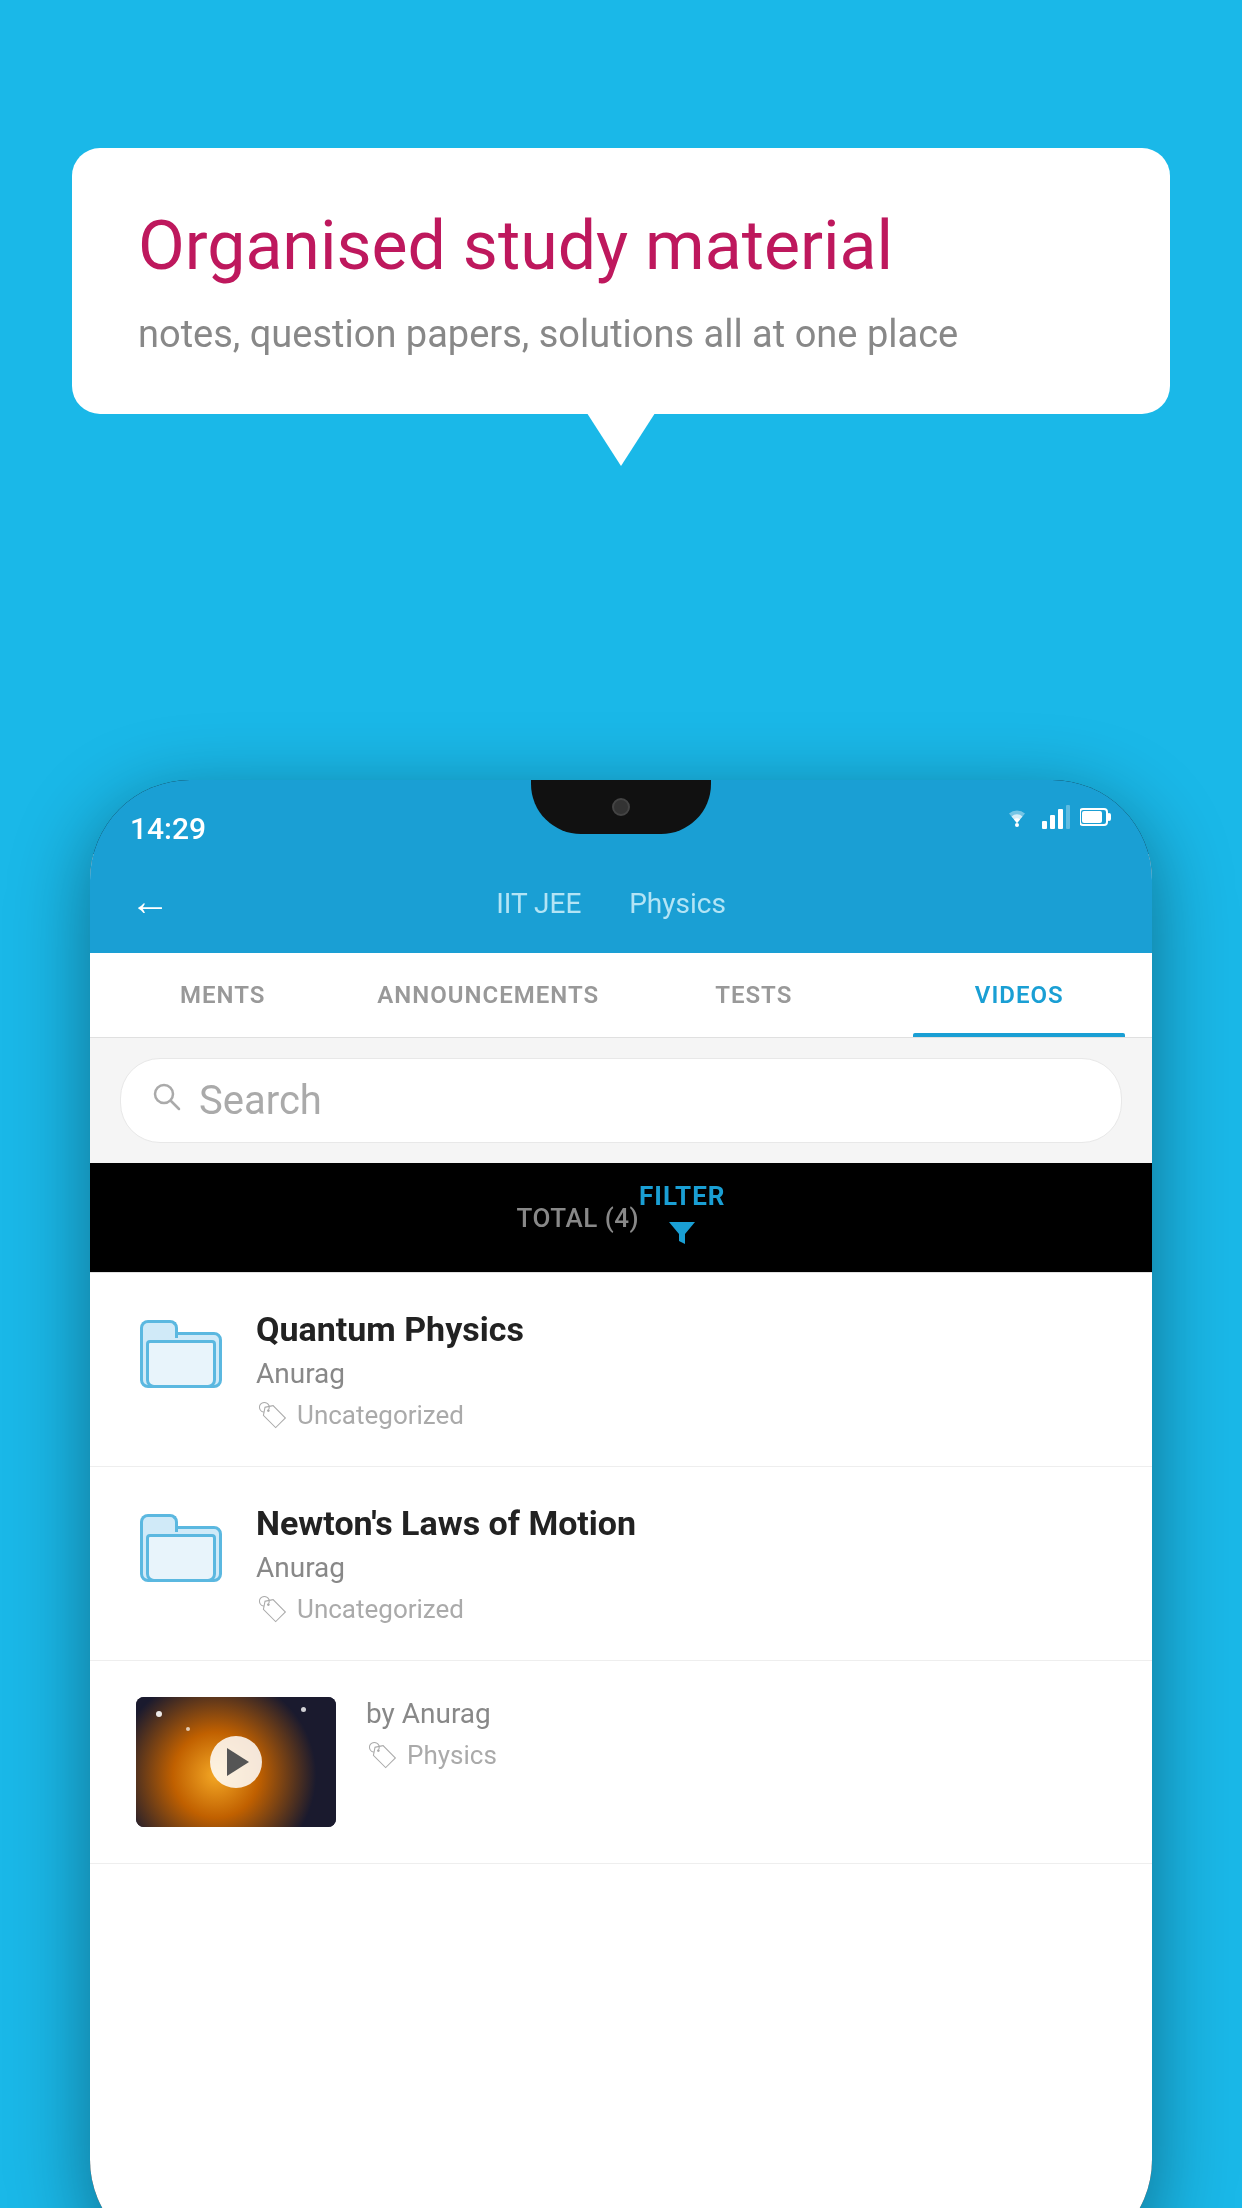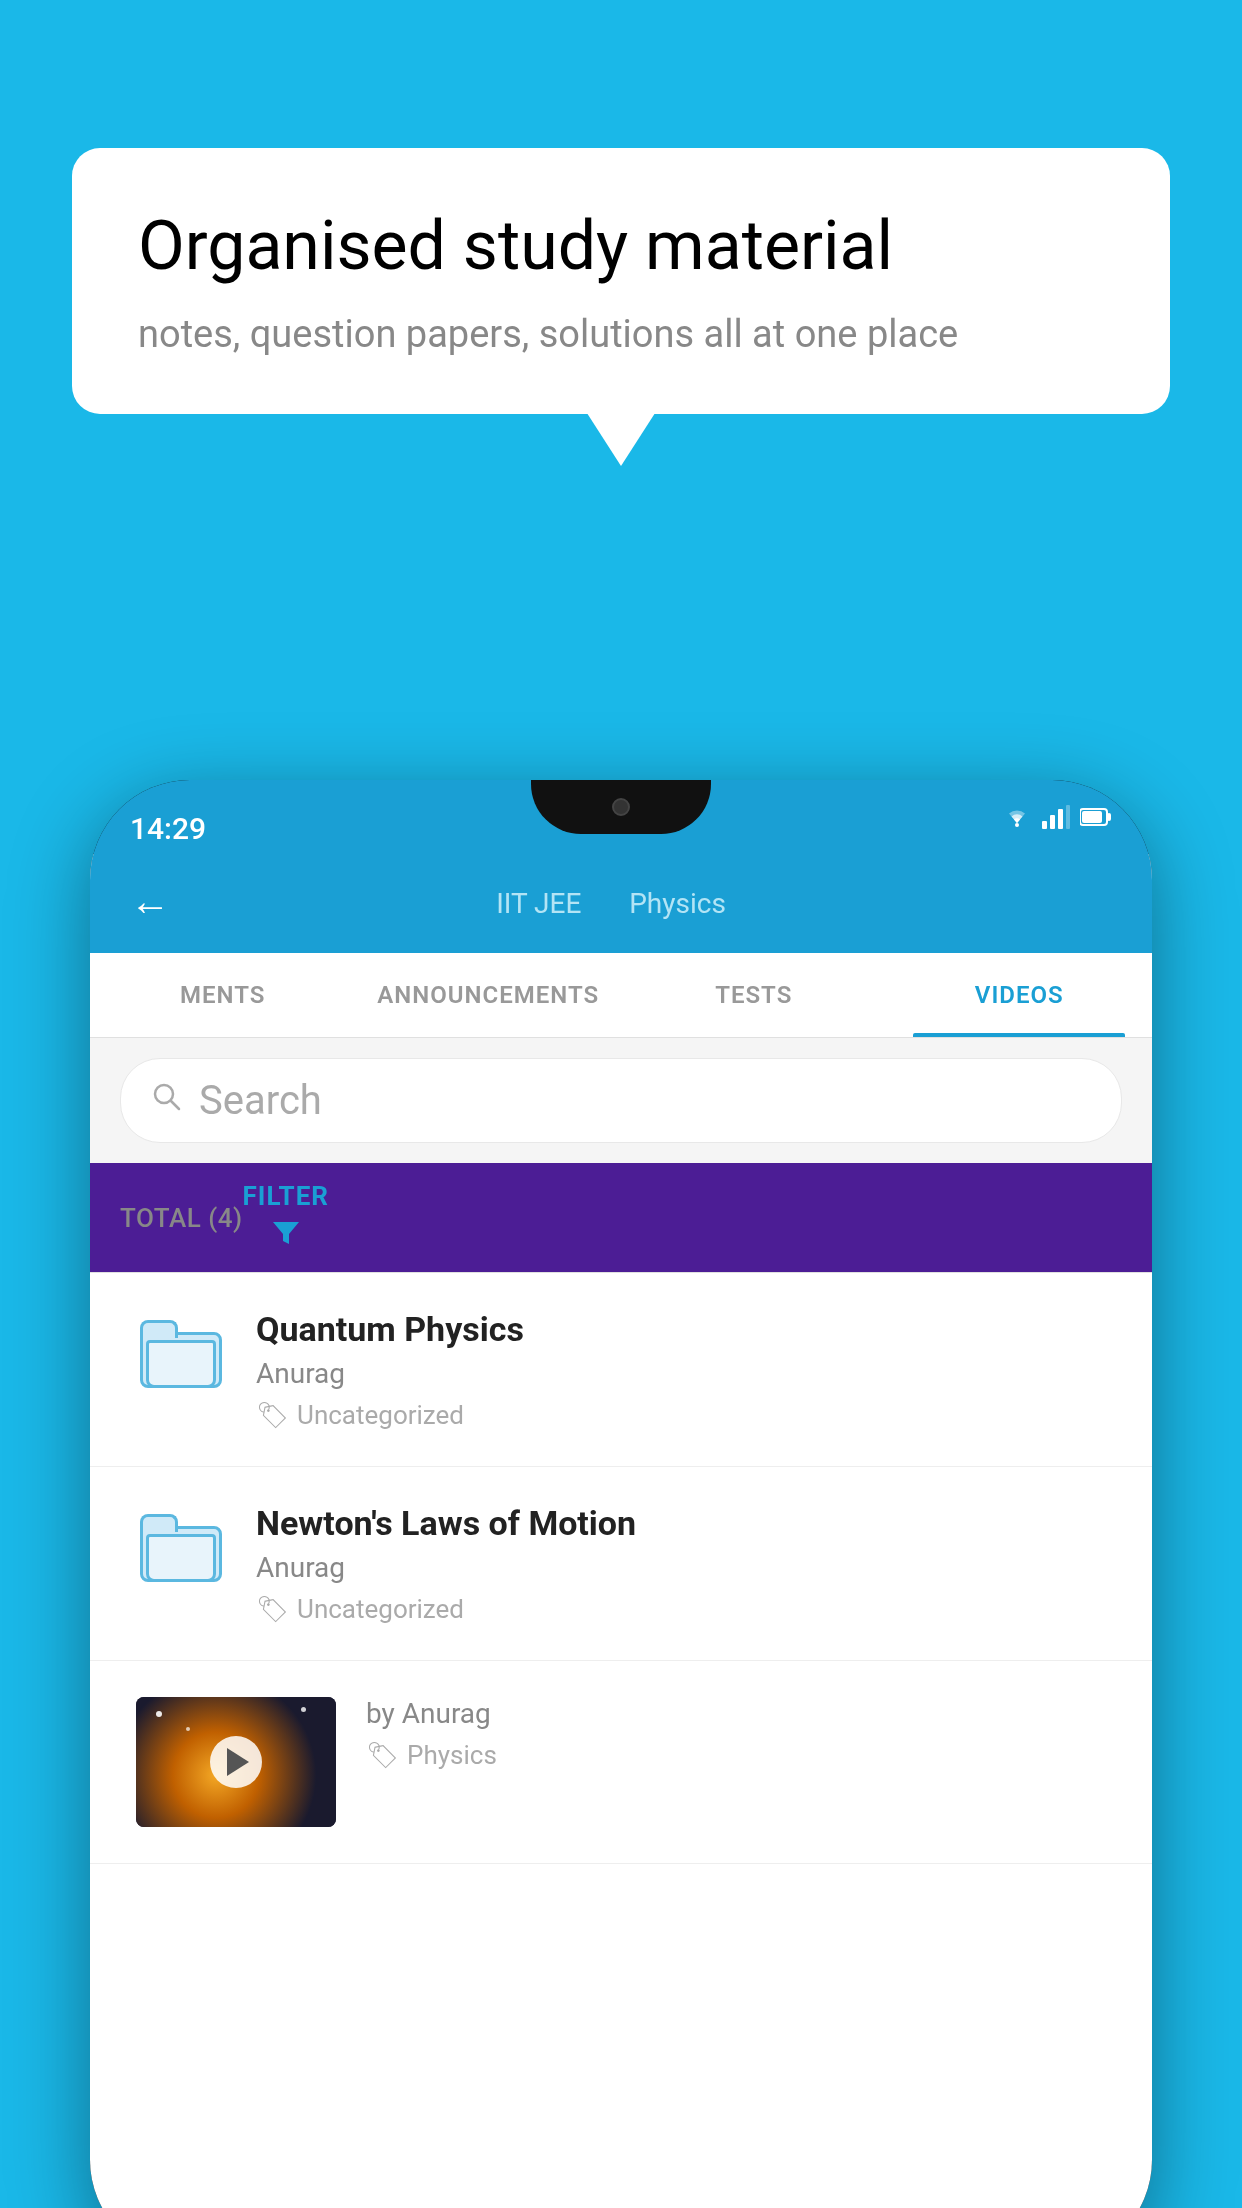--- a/index.html
+++ b/index.html
@@ -38,21 +38,21 @@
       width: 0;
       height: 0;
       border-left: 36px solid transparent;
       border-right: 36px solid transparent;
       border-top: 56px solid #ffffff;
     }
 
     .speech-bubble-title {
       font-size: 68px;
       font-weight: 400;
-      color: #000000;
+      color: #be185d;
       line-height: 1.2;
       margin-bottom: 24px;
     }
 
     .speech-bubble-subtitle {
       font-size: 38px;
       color: #888888;
       font-weight: 400;
     }
 
@@ -209,24 +209,24 @@
       font-size: 32px;
     }
 
     .search-placeholder {
       color: #aaaaaa;
       font-size: 40px;
     }
 
     
     .filter-bar {
-      background: #4c1d95;
-      display: flex;
-      align-items: center;
-      justify-content: flex-start;
+      background: #000000;
+      display: flex;
+      align-items: center;
+      justify-content: center;
       padding: 18px 30px;
       border-bottom: 1px solid #e0e0e0;
     }
 
     .total-count {
       color: #888888;
       font-size: 26px;
       font-weight: 500;
       letter-spacing: 0.5px;
     }

